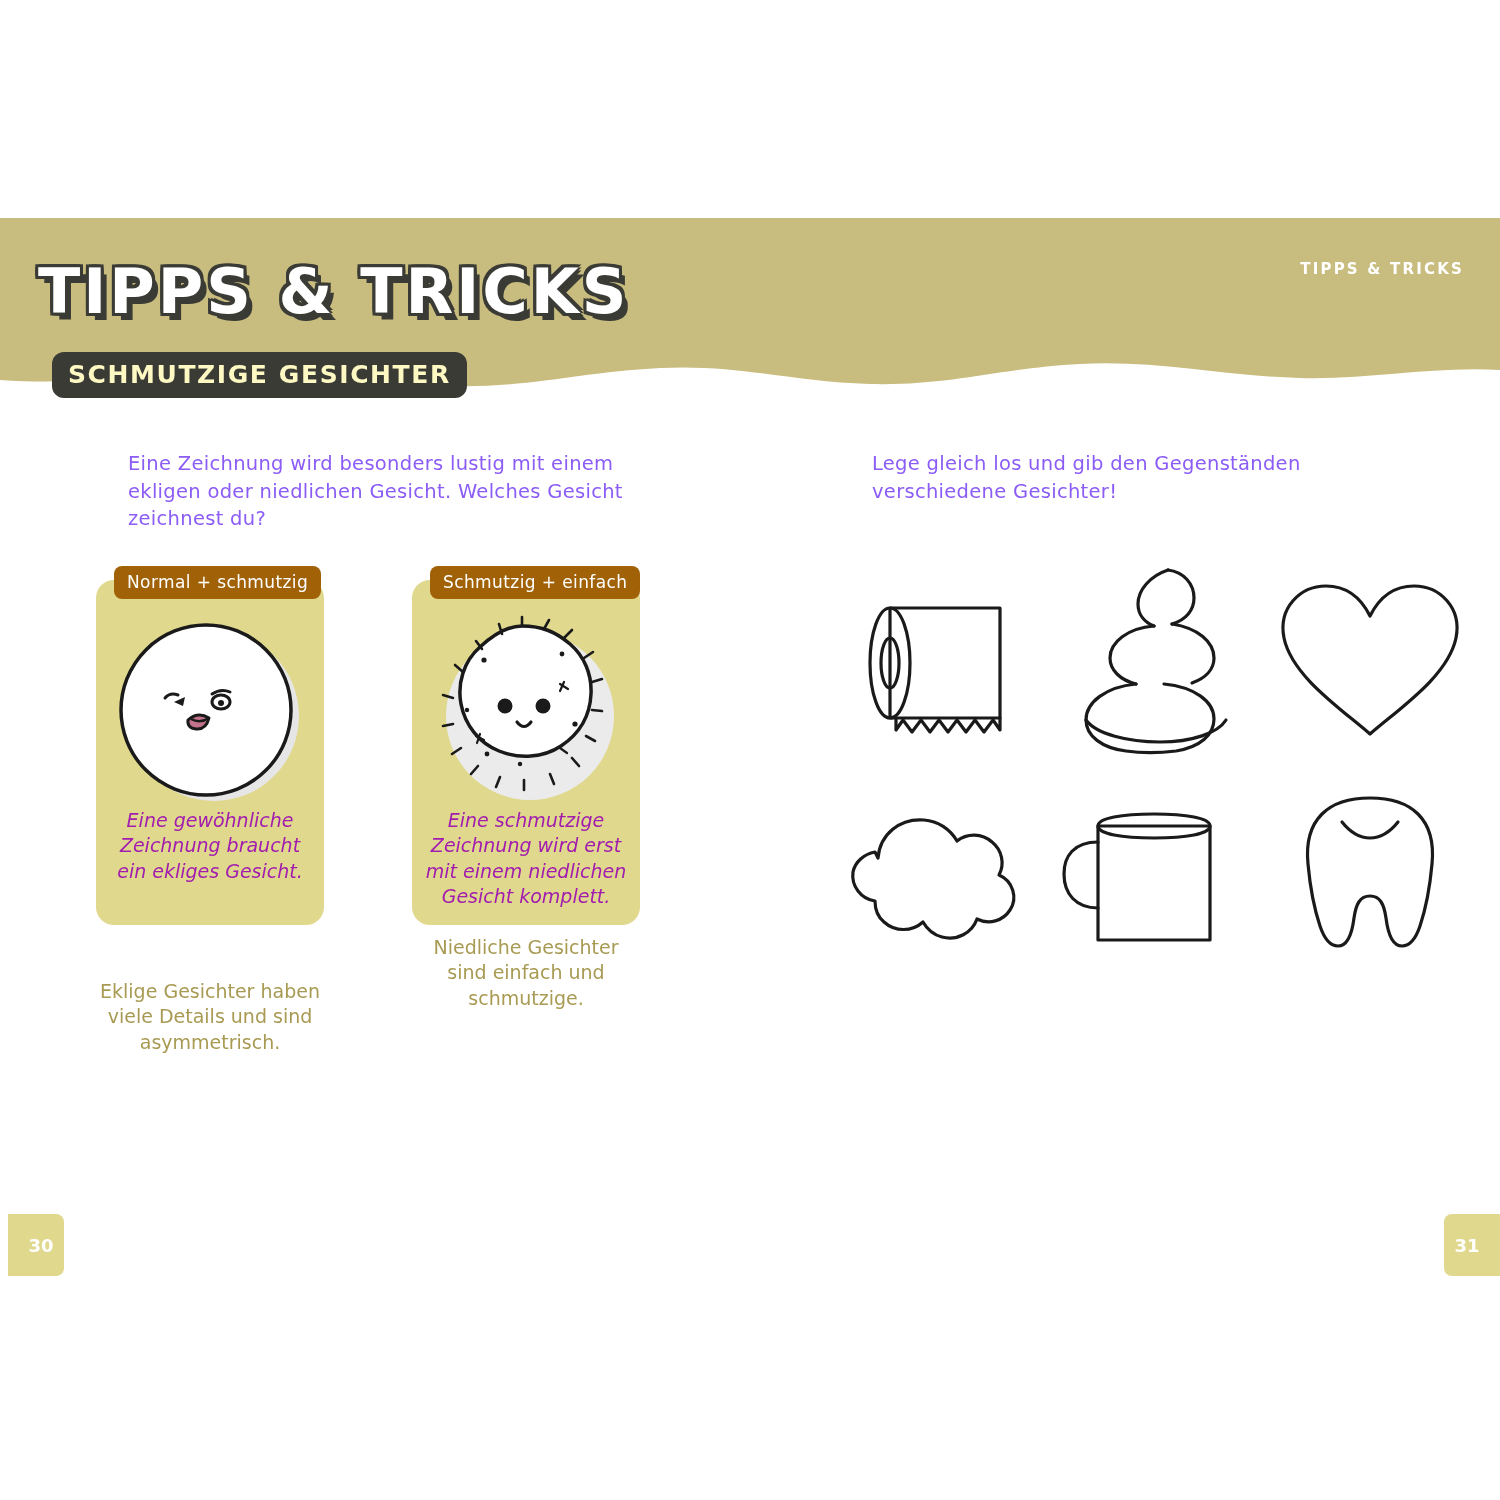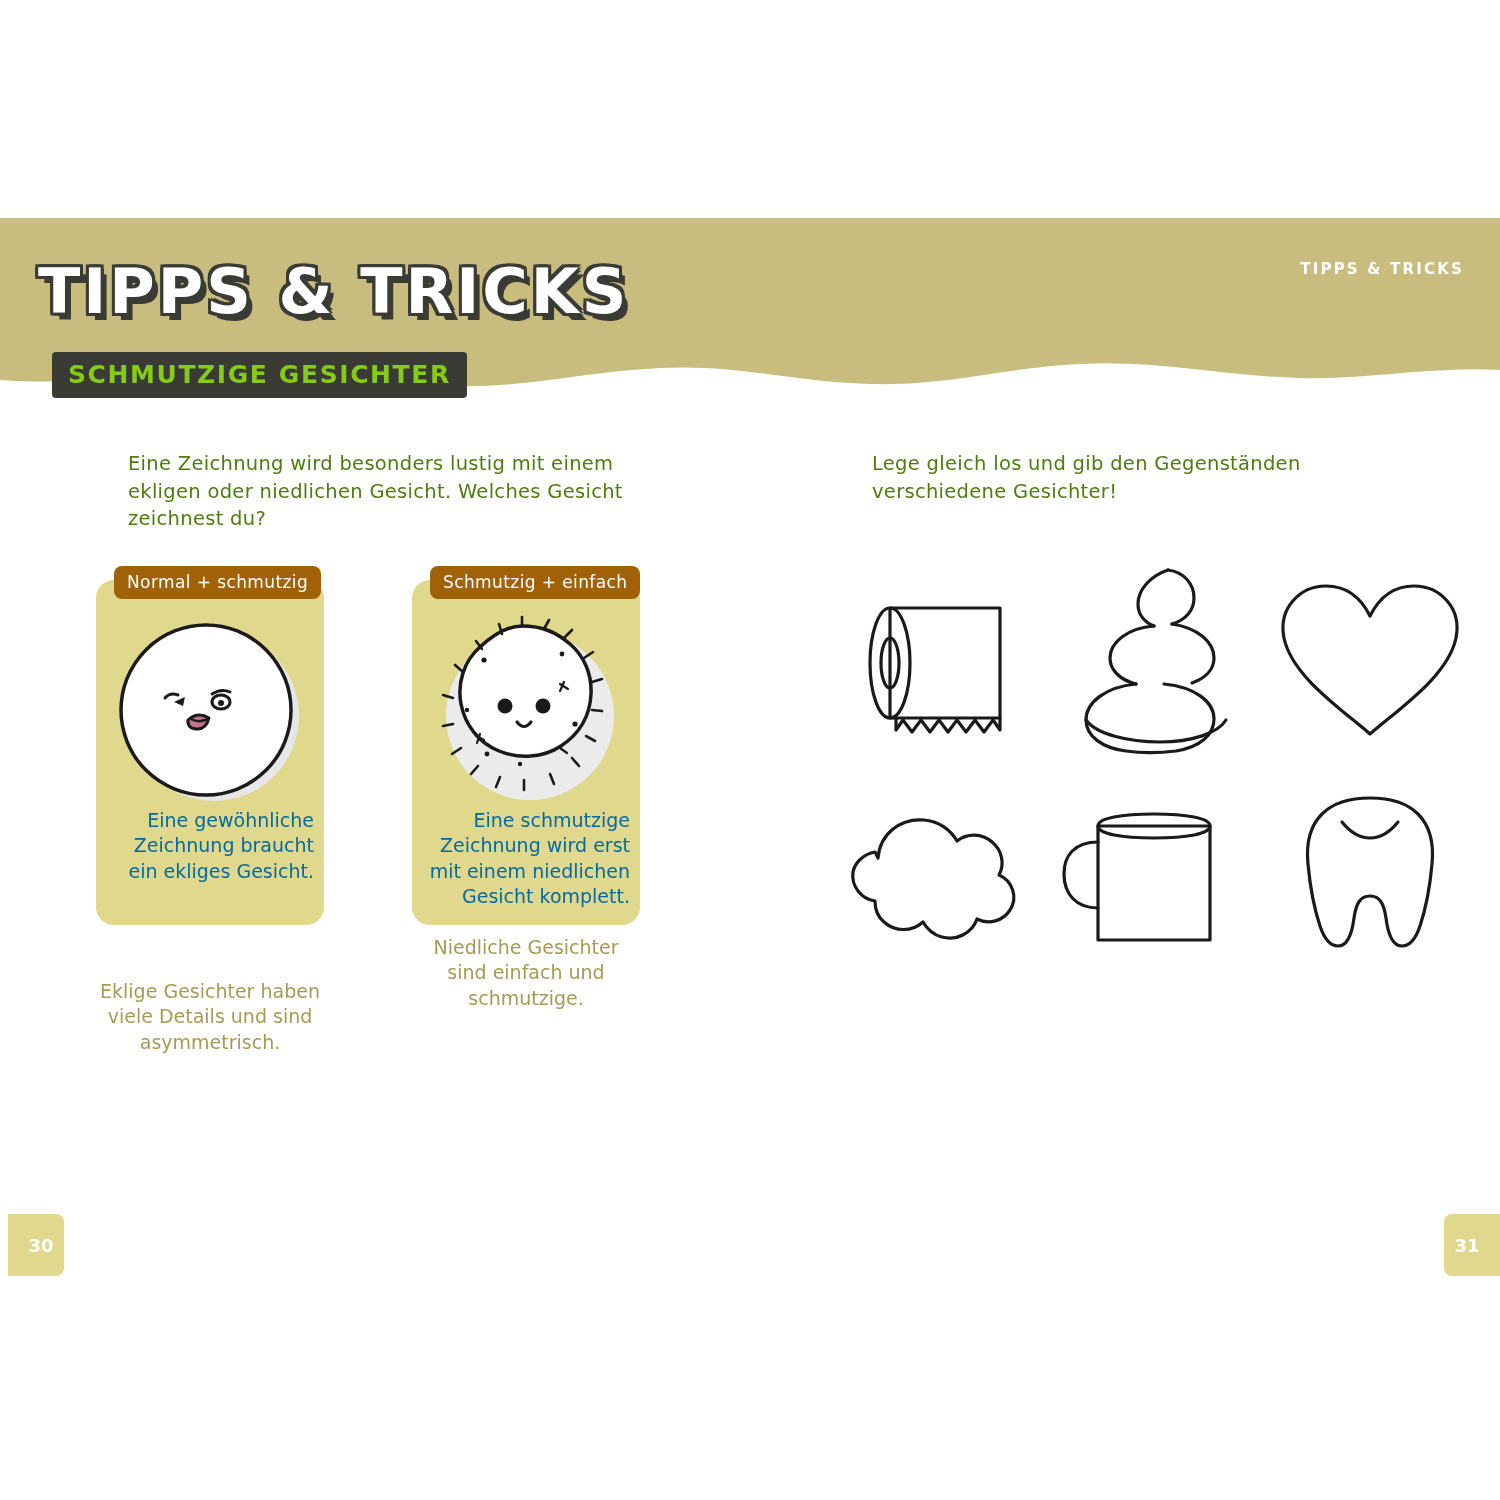--- a/index.html
+++ b/index.html
@@ -47,45 +47,45 @@
       -3px -3px 0 #3b3b36, 3px -3px 0 #3b3b36, -3px 3px 0 #3b3b36, 3px 3px 0 #3b3b36,
       0 -3px 0 #3b3b36, 0 3px 0 #3b3b36, -3px 0 0 #3b3b36, 3px 0 0 #3b3b36,
       6px 7px 0 #3b3b36;
     white-space: nowrap;
   }
   #header-subtitle {
     position: absolute;
     left: 52px;
     top: 352px;
     background: #3b3b36;
-    color: #84cc16;
+    color: #fef9c3;
     font-family: "DejaVu Sans", sans-serif;
     font-size: 25px;
     font-weight: bold;
     letter-spacing: 1.6px;
     padding: 8px 16px 9px 16px;
-    border-radius: 4px;
+    border-radius: 12px;
     white-space: nowrap;
   }
   #running-head {
     position: absolute;
     right: 36px;
     top: 260px;
     color: #ffffff;
     font-family: "DejaVu Sans", sans-serif;
     font-size: 15px;
     font-weight: bold;
     letter-spacing: 2.2px;
     white-space: nowrap;
   }
 
   
   .intro-text {
     position: absolute;
-    color: #4d7c0f;
+    color: #8b5cf6;
     font-family: "DejaVu Sans", sans-serif;
     font-size: 19.5px;
     line-height: 1.42;
     letter-spacing: .3px;
   }
   #intro-left { left: 128px; top: 450px; width: 500px; }
   #intro-right { left: 848px; top: 450px; width: 490px; margin-left: 24px; }
 
   
   .card {
@@ -115,25 +115,26 @@
     position: absolute;
     left: 0; top: 34px;
     width: 228px;
     height: 200px;
   }
   .card-caption {
     position: absolute;
     left: 10px;
     right: 10px;
     top: 228px;
-    text-align: right;
-    color: #0369a1;
+    text-align: center;
+    color: #a21caf;
     font-family: "DejaVu Sans", sans-serif;
     font-size: 19px;
     line-height: 1.33;
+    font-style: italic;
   }
   .card-note {
     position: absolute;
     width: 230px;
     text-align: center;
     color: #a89a52;
     font-family: "DejaVu Sans", sans-serif;
     font-size: 19px;
     line-height: 1.33;
   }

